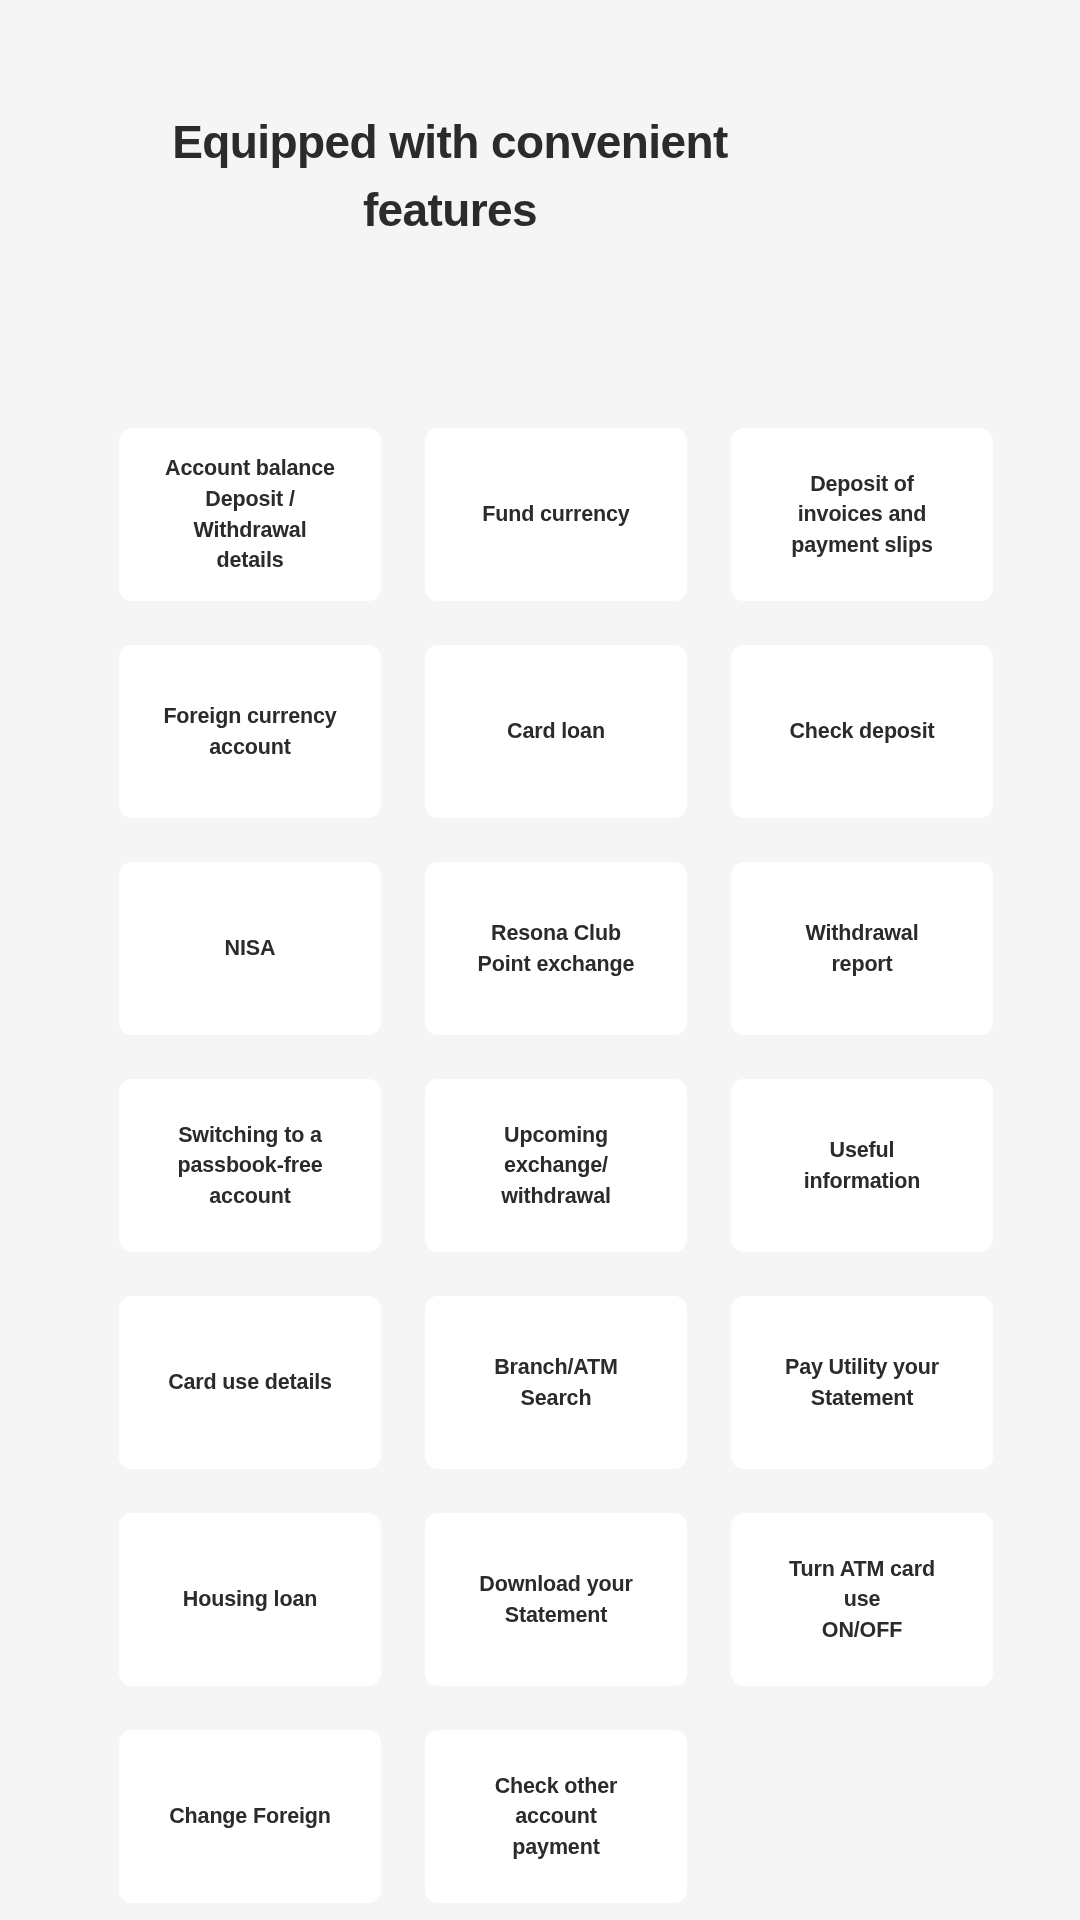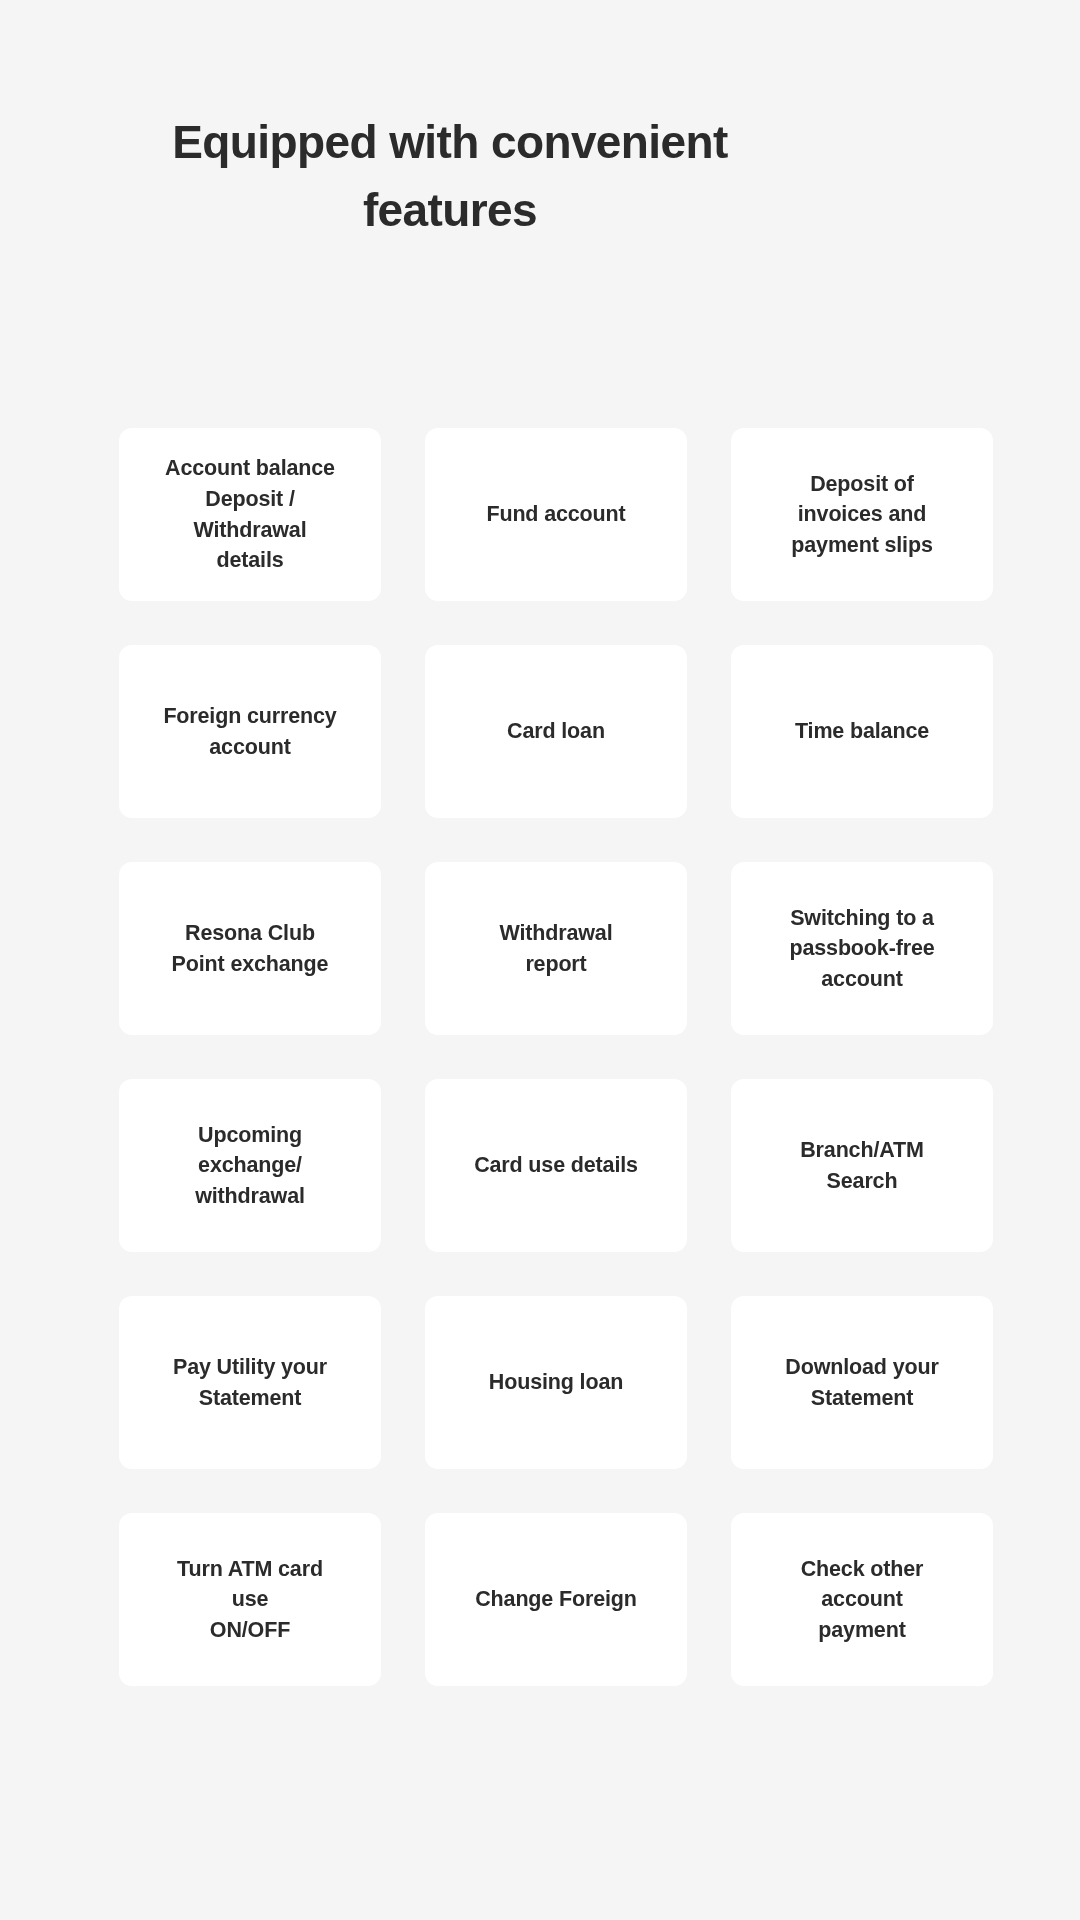--- a/index.html
+++ b/index.html
@@ -80,54 +80,61 @@
   <h1 class="heading">Equipped with convenient features</h1>
 
   <div class="feature-grid">
       <div class="feature-card">
         <span class="feature-card-label">Account balance
 Deposit /
 Withdrawal
 details</span>
       </div>
       <div class="feature-card">
-        <span class="feature-card-label">Fund account</span>
+        <span class="feature-card-label">Fund currency</span>
       </div>
       <div class="feature-card">
         <span class="feature-card-label">Deposit of
 invoices and
 payment slips</span>
       </div>
       <div class="feature-card">
         <span class="feature-card-label">Foreign currency
 account</span>
       </div>
       <div class="feature-card">
         <span class="feature-card-label">Card loan</span>
       </div>
       <div class="feature-card">
-        <span class="feature-card-label">Time balance</span>
+        <span class="feature-card-label">Check deposit</span>
+      </div>
+      <div class="feature-card">
+        <span class="feature-card-label">NISA</span>
       </div>
       <div class="feature-card">
         <span class="feature-card-label">Resona Club
 Point exchange</span>
       </div>
       <div class="feature-card">
         <span class="feature-card-label">Withdrawal
 report</span>
       </div>
       <div class="feature-card">
         <span class="feature-card-label">Switching to a
 passbook-free
 account</span>
       </div>
       <div class="feature-card">
         <span class="feature-card-label">Upcoming
 exchange/
 withdrawal</span>
+      </div>
+      <div class="feature-card">
+        <span class="feature-card-label">Useful
+information</span>
       </div>
       <div class="feature-card">
         <span class="feature-card-label">Card use details</span>
       </div>
       <div class="feature-card">
         <span class="feature-card-label">Branch/ATM
 Search</span>
       </div>
       <div class="feature-card">
         <span class="feature-card-label">Pay Utility your

